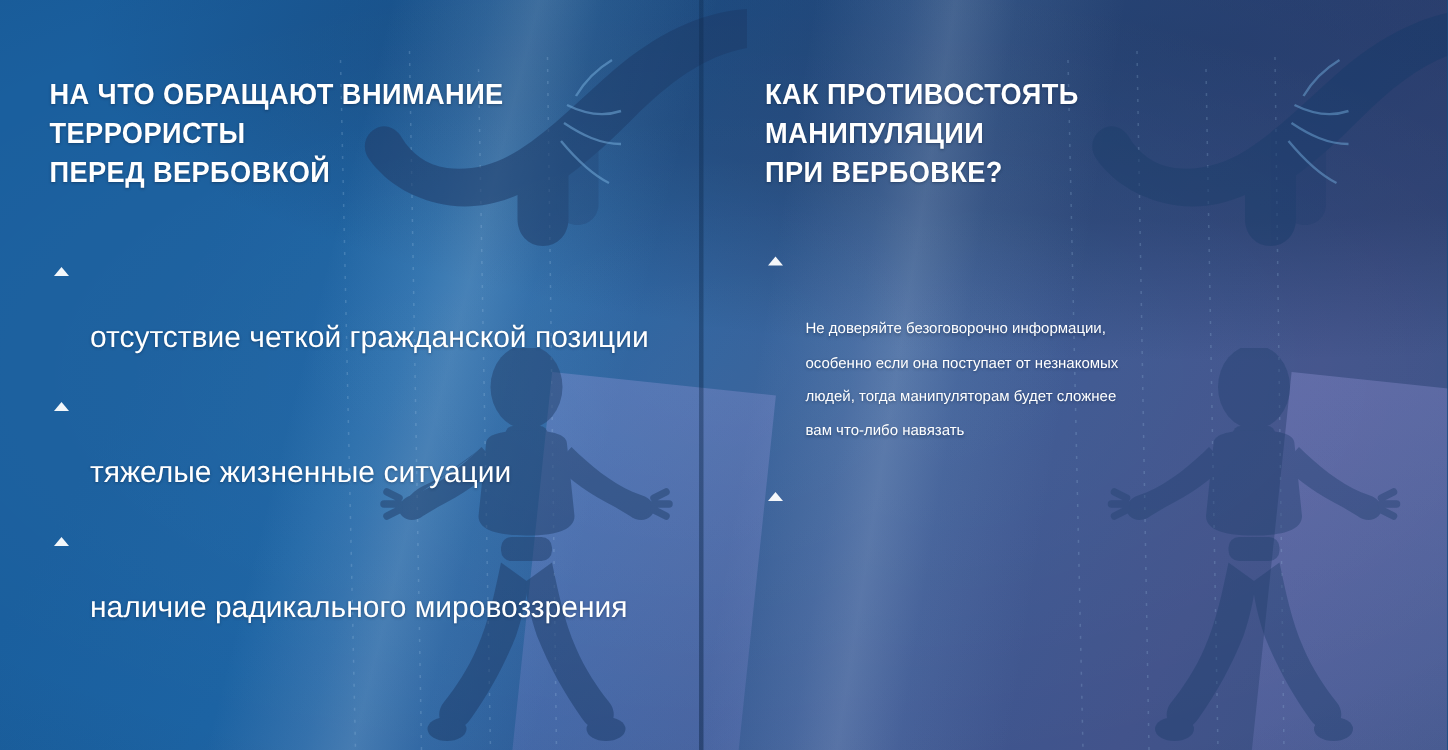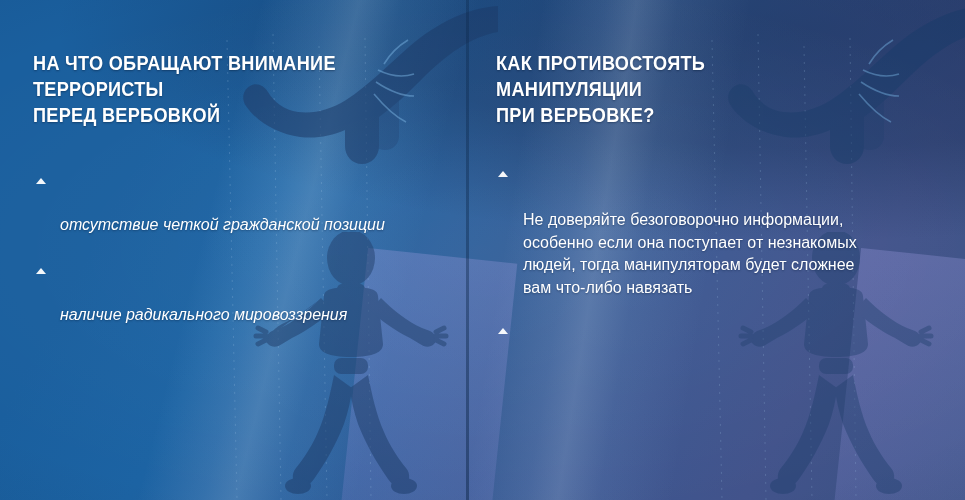--- a/index.html
+++ b/index.html
@@ -119,20 +119,21 @@
     background: linear-gradient(to bottom,
       rgba(9,34,66,0.30),
       rgba(9,34,66,0.46));
   }
 
   
   .panels {
     position: absolute;
     inset: 0;
     display: flex;
+    gap: 14px;
   }
 
   .panel {
     position: relative;
     box-sizing: border-box;
   }
   .panel.left  { width: 466px; padding: 50px 24px 0 33px; }
   .panel.right { width: 420px; padding: 50px 22px 0 30px; }
 
   .panel-title {
@@ -160,28 +161,27 @@
 
   .bullet-item {
     position: relative;
     padding-left: 27px;
     color: #ffffff;
     text-shadow: 0 1px 2px rgba(8,28,58,0.40);
     white-space: pre-line;
   }
 
   .panel.left .bullet-item {
-    font-size: 16px;
+    font-size: 20px;
     line-height: 22px;
     margin-bottom: 24px;
-    font-style: italic;
   }
 
   .panel.right .bullet-item {
-    font-size: 16px;
+    font-size: 10px;
     line-height: 22.5px;
     margin-bottom: 22px;
   }
 
   .tri-marker {
     position: absolute;
     left: 3px;
     top: 8px;
     width: 0;
     height: 0;
@@ -322,20 +322,24 @@
       <h2 class="panel-title">НА ЧТО ОБРАЩАЮТ ВНИМАНИЕ ТЕРРОРИСТЫ
 ПЕРЕД ВЕРБОВКОЙ</h2>
 
       <ul class="bullet-list">
         <li class="bullet-item">
           <span class="tri-marker"></span>
           <span>отсутствие четкой гражданской позиции</span>
         </li>
         <li class="bullet-item">
           <span class="tri-marker"></span>
+          <span>тяжелые жизненные ситуации</span>
+        </li>
+        <li class="bullet-item">
+          <span class="tri-marker"></span>
           <span>наличие радикального мировоззрения</span>
         </li>
       </ul>
     </section>
 
     <section class="panel right">
       <h2 class="panel-title">КАК ПРОТИВОСТОЯТЬ МАНИПУЛЯЦИИ
 ПРИ ВЕРБОВКЕ?</h2>
 
       <ul class="bullet-list">

